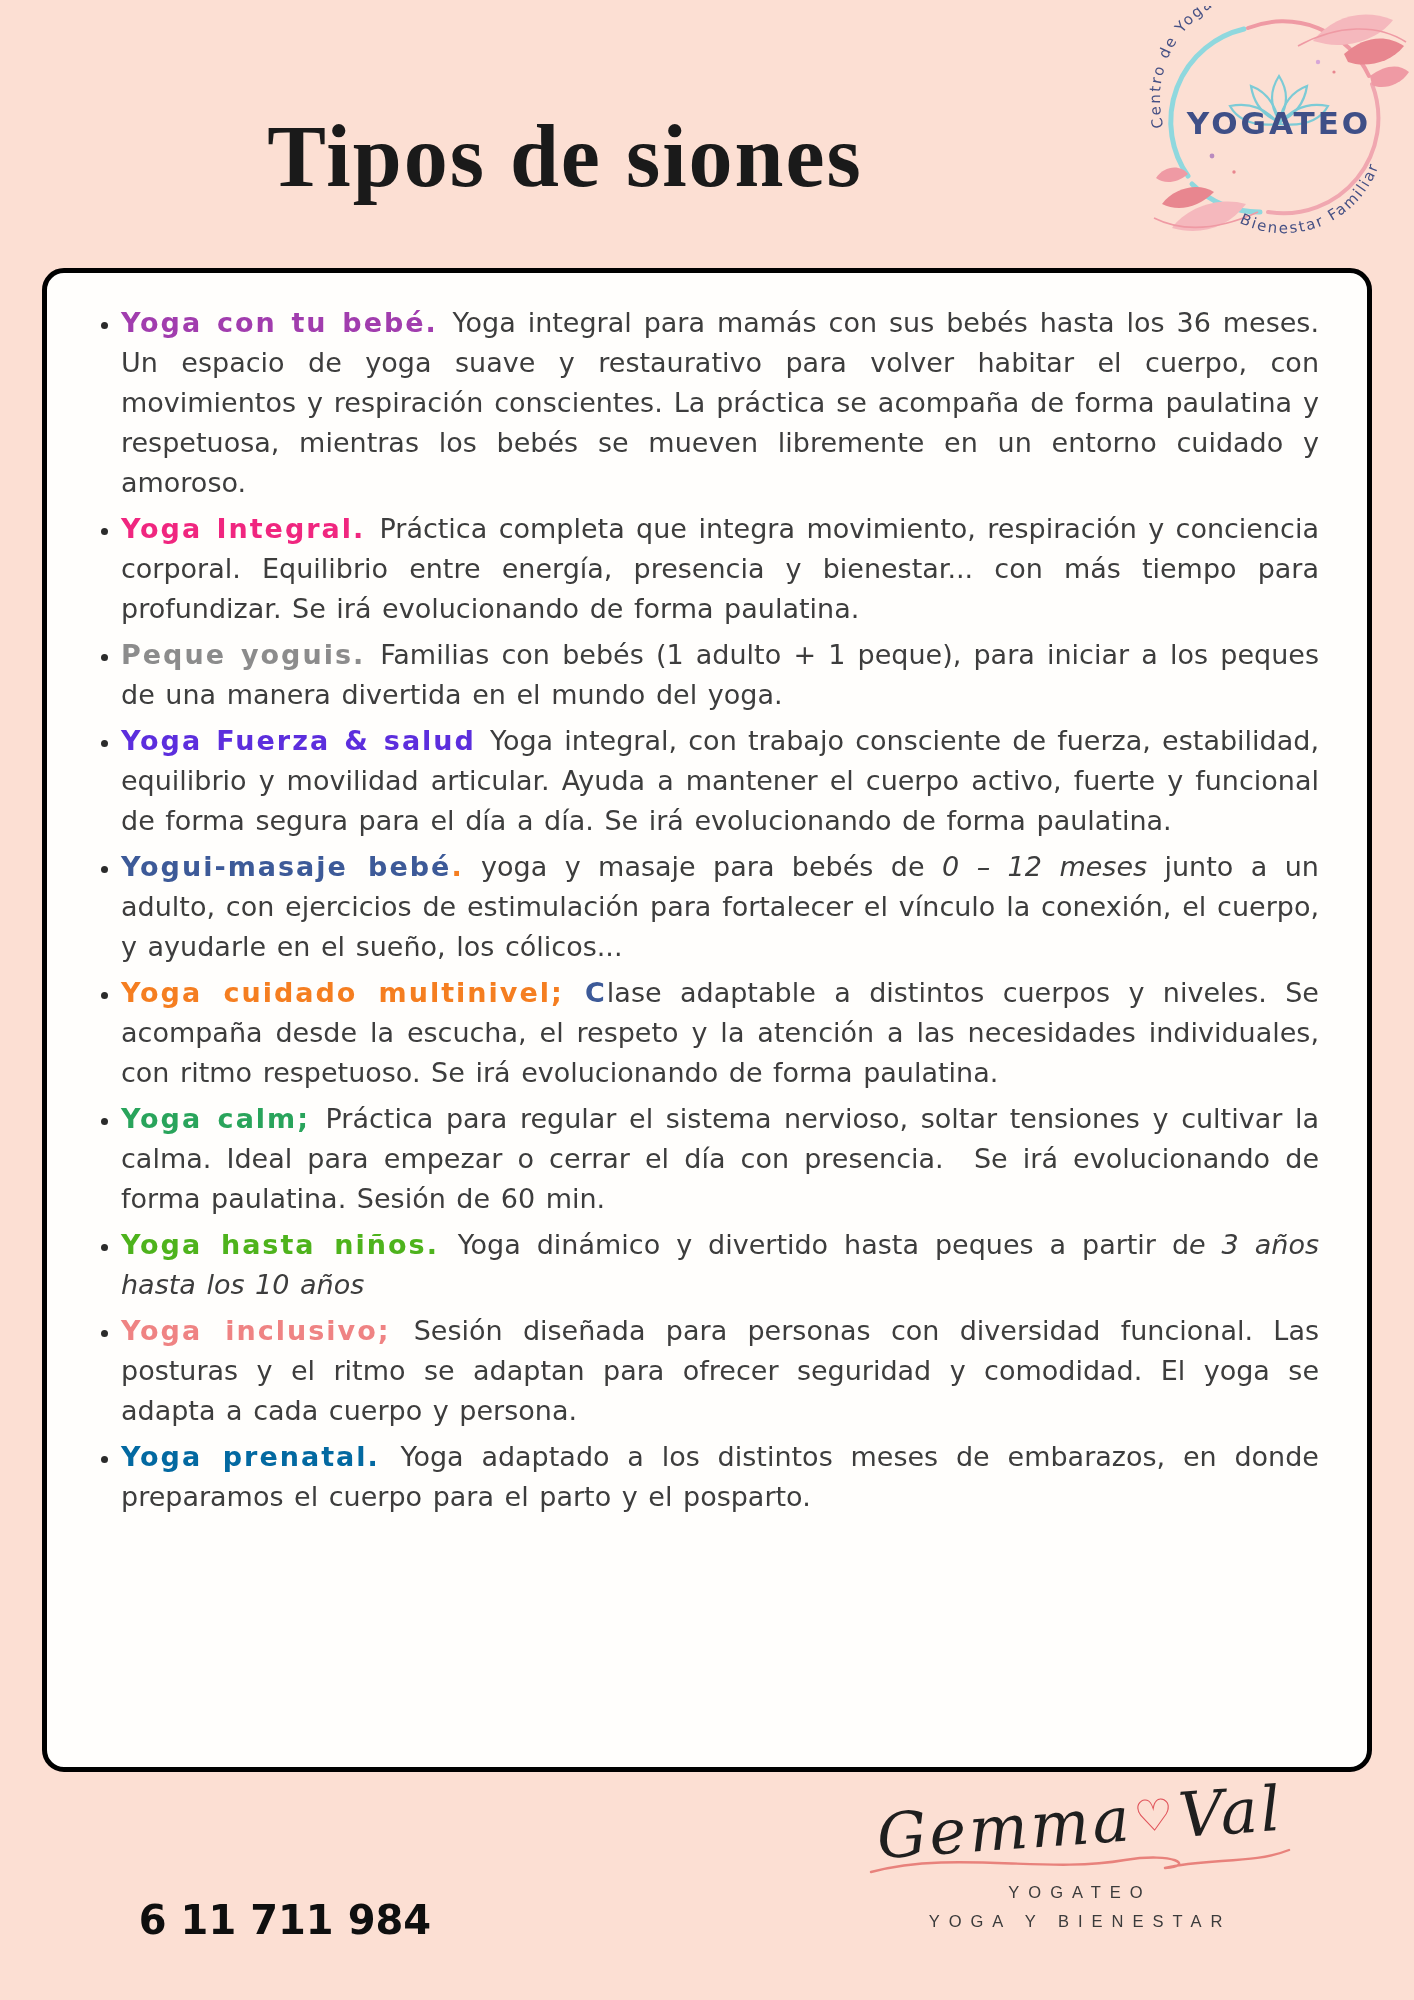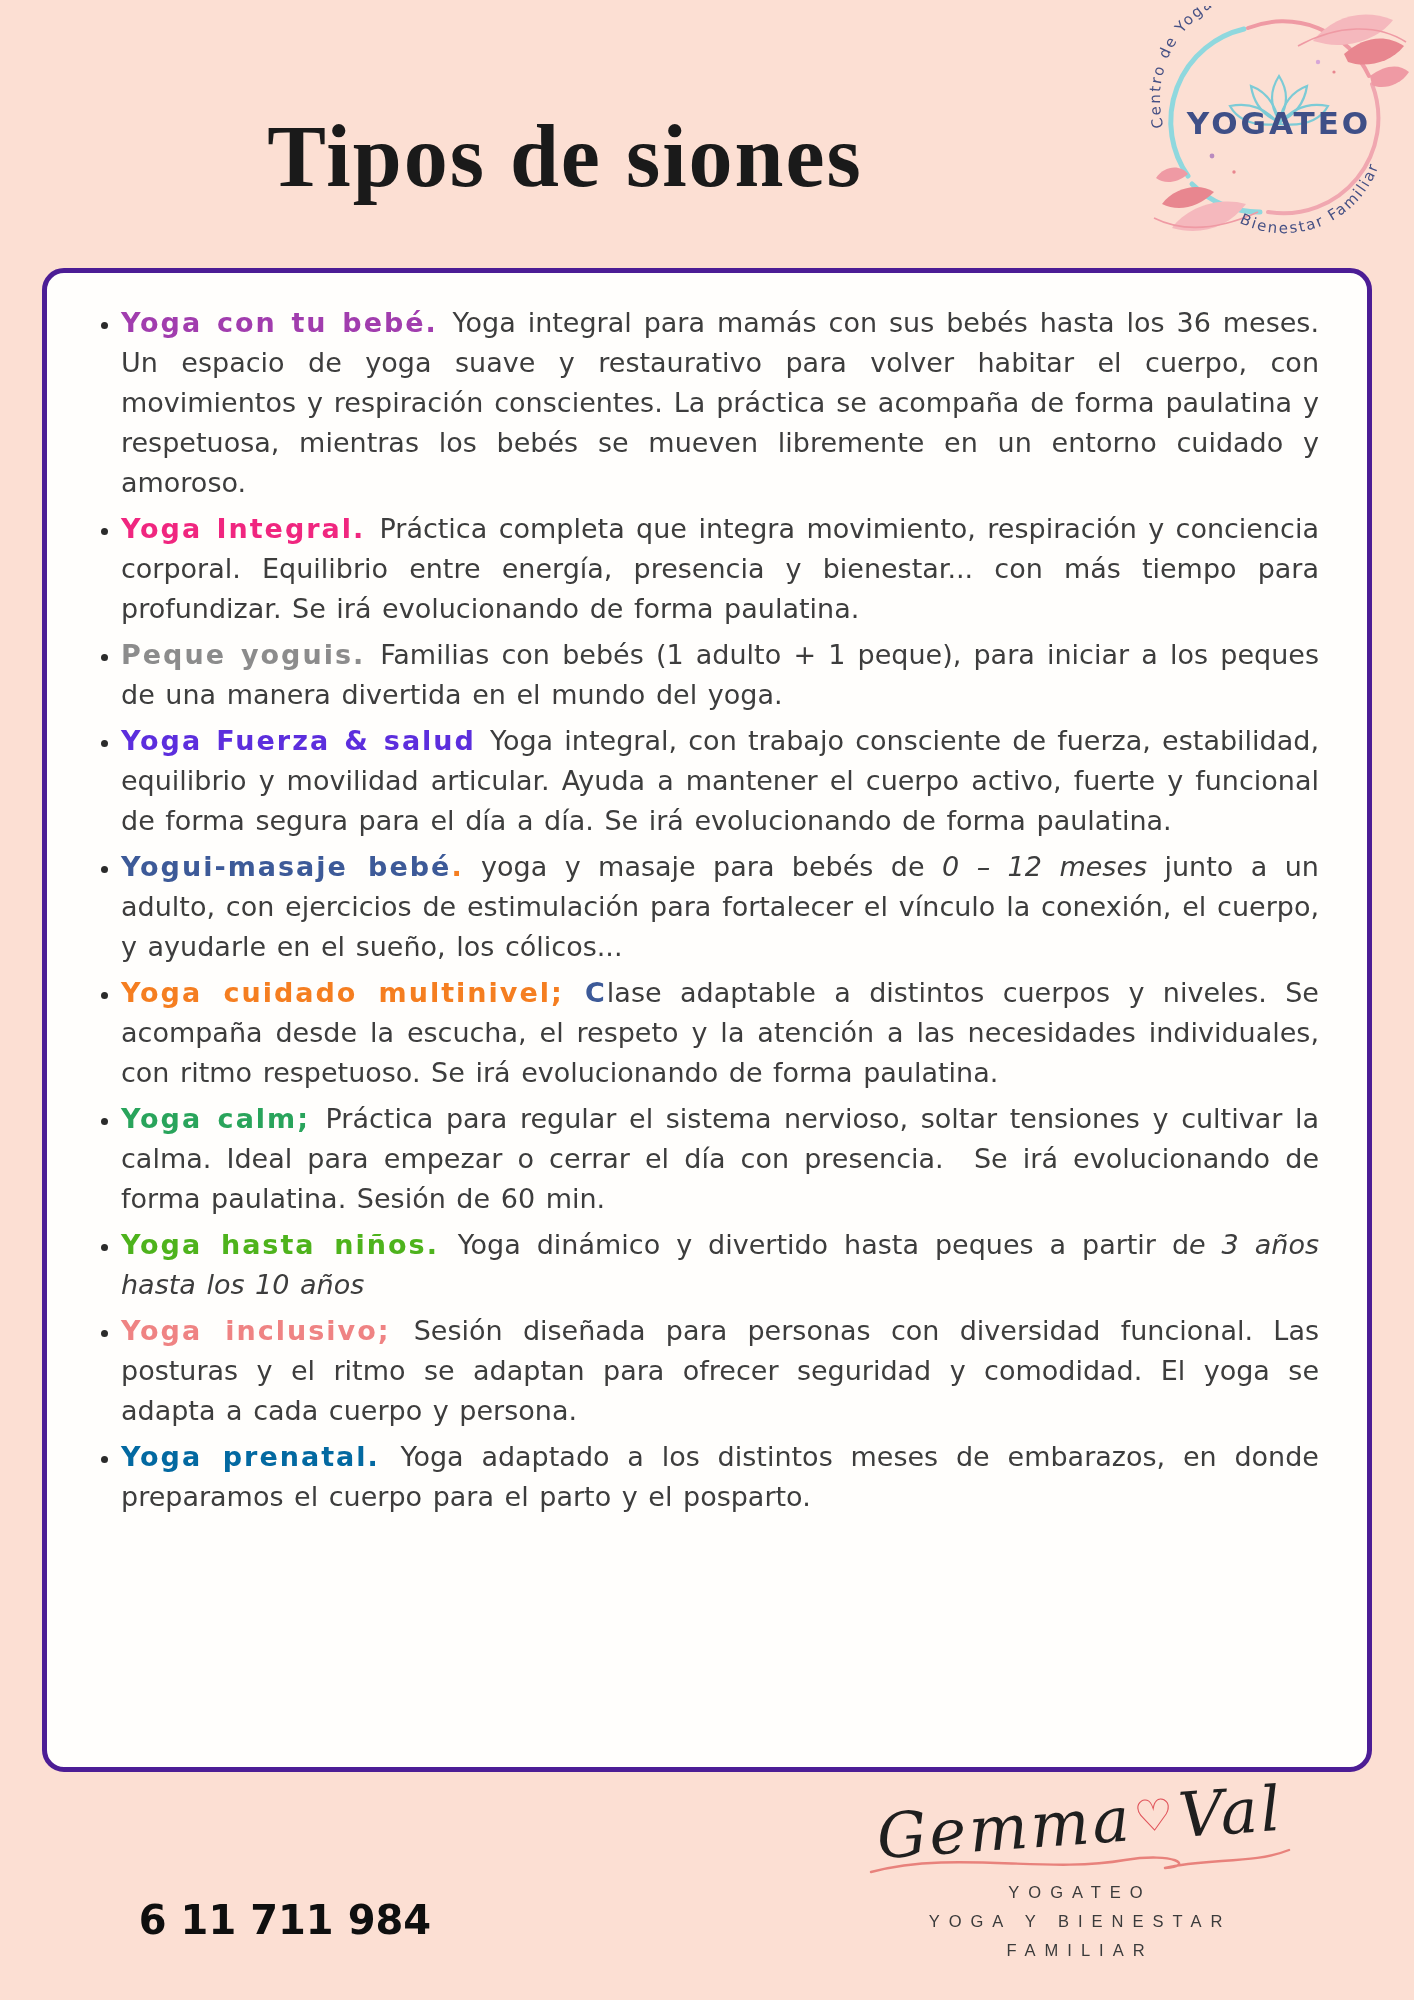--- a/index.html
+++ b/index.html
@@ -17,21 +17,21 @@
     font-weight:700;
     font-size:88px;
     letter-spacing:2px;
     color:#1a1a1a;
   }
   .logo{position:absolute;left:1148px;top:6px;width:262px;height:228px;}
   .content-box{
     position:absolute;left:42px;top:268px;width:1330px;height:1504px;
     box-sizing:border-box;
     background:#fffefc;
-    border:5px solid #4c1d95;
+    border:5px solid #000000;
     border-radius:22px;
     padding:30px 48px 20px 42px;
     overflow:hidden;
   }
   ul.sessions{
     margin:0;padding:0 0 0 32px;
     list-style:disc;
   }
   ul.sessions li{
     font-size:27px;
@@ -145,14 +145,13 @@
 
 <div class="signature">
   <div class="sig-script">
     <span>Gemma</span><span class="sig-heart">♡</span><span>Val</span>
   </div>
   <svg class="sig-swash" width="430" height="34" viewBox="0 0 430 34">
     <path d="M6,28 C90,6 180,30 260,16 C310,8 330,22 300,24 M300,24 C340,14 390,20 424,6" fill="none" stroke="#e8827c" stroke-width="2.4" stroke-linecap="round"></path>
   </svg>
   <div class="sig-sub">YOGATEO</div>
   <div class="sig-sub">YOGA Y BIENESTAR</div>
-  <div class="sig-sub">FAMILIAR</div>
 </div>
 
 </body></html>

